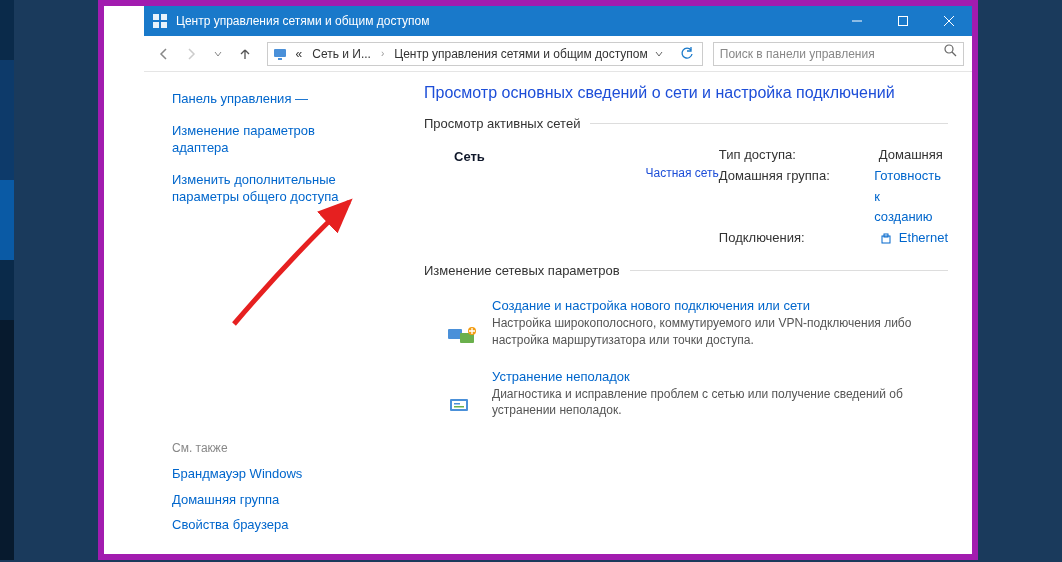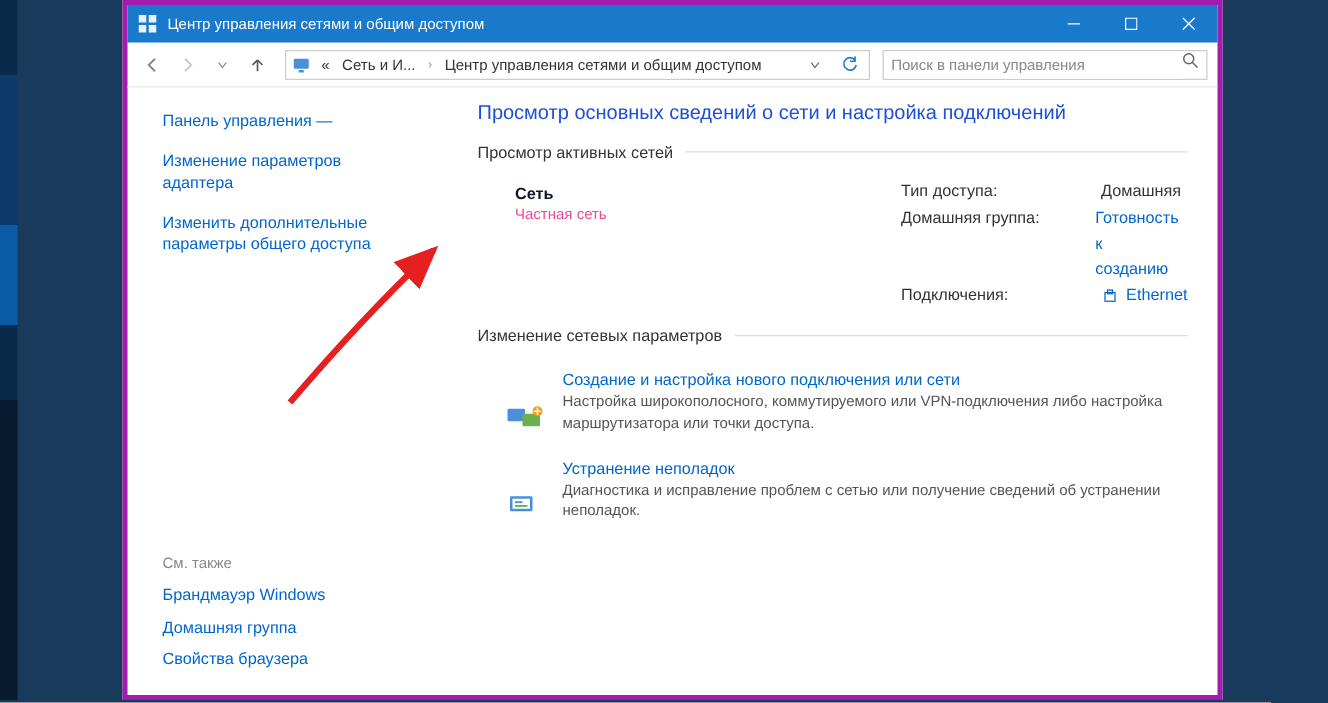--- a/index.html
+++ b/index.html
@@ -1,17 +1,17 @@
 <!DOCTYPE html>
 <html><head>
   <meta charset="utf-8">
   <style>
     * { margin: 0; padding: 0; box-sizing: border-box; font-family: "Segoe UI", Tahoma, sans-serif; }
     body { background: #1a3a5c; display: flex; align-items: flex-start; justify-content: center; }
-    .window { width: 880px; height: 560px; background: #fff; border: 4px solid #a21caf; position: relative; margin-left: 14px; }
+    .window { width: 880px; height: 560px; background: #fff; border: 6px solid #a21caf; position: relative; margin-left: 14px; padding-left: 40px; }
     .titlebar { height: 30px; background: #1979ca; color: #fff; display: flex; align-items: center; padding: 0 0 0 8px; }
     .titlebar-icon { width: 16px; height: 16px; margin-right: 8px; display: inline-flex; }
     .titlebar-title { font-size: 12px; flex: 1; }
     .titlebar-btns { display: flex; height: 100%; }
     .tb-btn { width: 46px; height: 30px; display: flex; align-items: center; justify-content: center; color: #fff; }
     .toolbar { height: 36px; border-bottom: 1px solid #e5e5e5; display: flex; align-items: center; padding: 0 8px; gap: 4px; }
     .nav-btn { width: 24px; height: 24px; display: flex; align-items: center; justify-content: center; color: #808080; border-radius: 2px; }
     .nav-btn.enabled { color: #333; }
     .breadcrumb { flex: 1; height: 24px; border: 1px solid #ccc; display: flex; align-items: center; padding: 0 4px; font-size: 12px; color: #333; gap: 2px; margin: 0 6px; }
     .bc-icon { width: 16px; height: 16px; display: inline-flex; margin-right: 2px; }
@@ -28,21 +28,21 @@
     .side-link-line { display: block; }
     .side-spacer { flex: 1; }
     .side-also { font-size: 12px; color: #888; margin-bottom: 10px; }
     .content { flex: 1; padding: 12px 24px 12px 10px; overflow: auto; }
     .page-title { color: #1d4ed8; font-size: 16px; font-weight: 400; margin-bottom: 14px; }
     .group-label { font-size: 13px; color: #333; position: relative; margin-bottom: 14px; display: flex; align-items: center; gap: 10px; }
     .group-label::after { content: ""; flex: 1; height: 1px; background: #ddd; }
     .network-row { display: flex; padding: 0 0 14px 30px; }
     .net-left { width: 320px; padding-top: 4px; }
     .net-name { font-size: 13px; font-weight: 700; color: #0f172a; }
-    .net-sub { font-size: 12px; color: #ec4899; margin-top: 2px; }
+    .net-sub { font-size: 12px; color: #1d4ed8; margin-top: 2px; text-align: right; }
     .net-right { flex: 1; }
     .kv { display: flex; font-size: 13px; line-height: 1.6; }
     .kv-label { width: 160px; color: #333; }
     .kv-val { color: #333; }
     .kv-val.link { color: #0066cc; cursor: pointer; display: flex; align-items: center; gap: 6px; }
     .action-item { display: flex; gap: 14px; padding: 6px 0 14px 22px; align-items: flex-end; }
     .action-icon { width: 32px; height: 24px; flex: 0 0 32px; display: flex; align-items: flex-start; justify-content: center; margin-top: 2px; }
     .action-text { flex: 1; }
     .action-title { color: #0066cc; font-size: 13px; cursor: pointer; margin-bottom: 2px; }
     .action-desc { font-size: 12px; color: #555; line-height: 1.4; }

